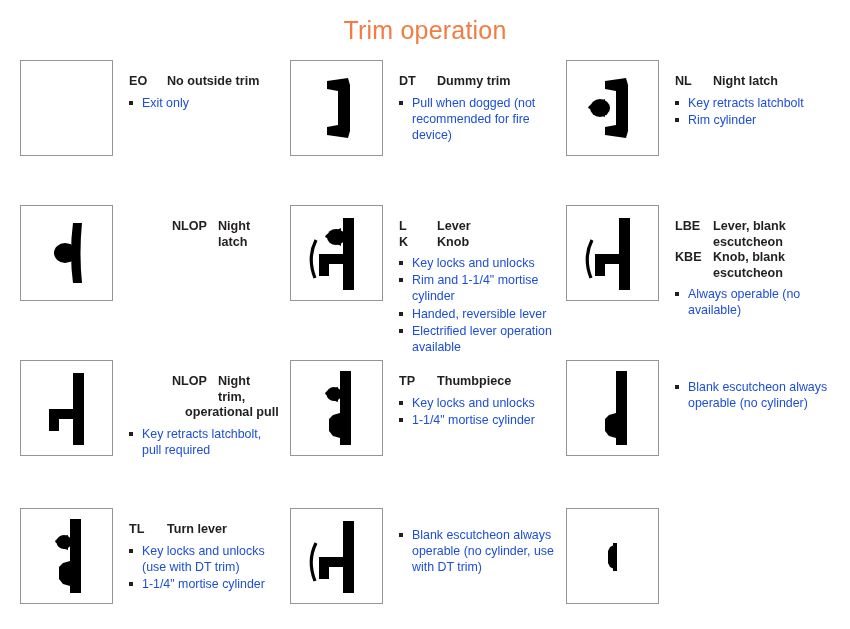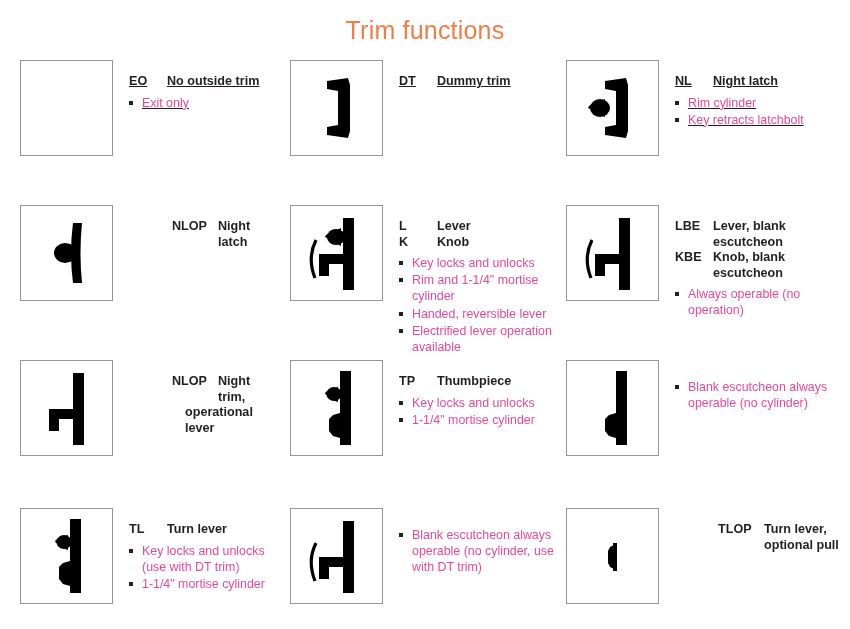--- a/index.html
+++ b/index.html
@@ -93,41 +93,41 @@
     list-style: none;
     margin: 5px 0 0 0;
     padding: 0;
   }
   ul.bullets li {
     position: relative;
     padding-left: 13px;
     font-size: 12.4px;
     line-height: 16.2px;
     margin-bottom: 1px;
-    color: #ec4899;
+    color: #1d4ed8;
   }
   ul.bullets li::before {
     content: "";
     position: absolute;
     left: 0;
     top: 6px;
     width: 4px;
     height: 4px;
     background: #231f20;
   }
 
-  .r0 { height: 145px; text-decoration: underline; }
+  .r0 { height: 145px; }
   .r1 { height: 155px; }
   .r2 { height: 148px; }
   .r3 { height: 120px; justify-content: center; }
 </style>
 </head>
 <body>
 
-<h1 id="page-title">Trim functions</h1>
+<h1 id="page-title">Trim operation</h1>
 
 <div class="grid">
 
   <div class="row r0">
 
     <div class="card col-0">
       <div class="icon-box">
         <svg width="91" height="94" viewBox="0 0 91 94"></svg>
       </div>
       <div class="card-text">
@@ -149,41 +149,44 @@
           <path fill="#000000" d="M36 20 L57 17 L59 24 L59 70 L57 77 L36 74 L36 66 L47 64 L47 30 L36 28 Z"></path>
         </svg>
       </div>
       <div class="card-text">
         <div class="heads">
           <div class="head-line">
             <span class="head-code">DT</span>
             <span class="head-name">Dummy trim</span>
           </div>
         </div>
+        <ul class="bullets">
+          <li>Pull when dogged (not recommended for fire device)</li>
+        </ul>
       </div>
     </div>
 
     <div class="card col-2">
       <div class="icon-box">
         <svg width="91" height="94" viewBox="0 0 91 94">
           <path fill="#000000" d="M38 20 L59 17 L61 24 L61 70 L59 77 L38 74 L38 66 L49 64 L49 30 L38 28 Z"></path>
           <path fill="#000000" d="M38 38 L34 40 L30 41 L25 43 L22 45 L21 47 L25 49 L25 45 L29 45 L29 52 L34 54 L38 56 Z"></path>
           <ellipse fill="#000000" cx="33" cy="47" rx="10" ry="9"></ellipse>
         </svg>
       </div>
       <div class="card-text">
         <div class="heads">
           <div class="head-line">
             <span class="head-code">NL</span>
             <span class="head-name">Night latch</span>
           </div>
         </div>
         <ul class="bullets">
+          <li>Key retracts latchbolt</li>
           <li>Rim cylinder</li>
-          <li>Key retracts latchbolt</li>
         </ul>
       </div>
     </div>
 
   </div>
 
   <div class="row r1">
 
     <div class="card col-0">
       <div class="icon-box">
@@ -246,21 +249,21 @@
           <div class="head-line">
             <span class="head-code">LBE</span>
             <span class="head-name">Lever, blank escutcheon</span>
           </div>
           <div class="head-line">
             <span class="head-code">KBE</span>
             <span class="head-name">Knob, blank escutcheon</span>
           </div>
         </div>
         <ul class="bullets">
-          <li>Always operable (no operation)</li>
+          <li>Always operable (no available)</li>
         </ul>
       </div>
     </div>
 
   </div>
 
   <div class="row r2">
 
     <div class="card col-0">
       <div class="icon-box">
@@ -268,22 +271,25 @@
           <rect fill="#000000" x="52" y="12" width="11" height="72"></rect>
           <path fill="#000000" d="M28 48 L52 48 L52 58 L38 58 L38 70 L28 70 Z"></path>
         </svg>
       </div>
       <div class="card-text">
         <div class="heads">
           <div class="head-line">
             <span class="head-code wide">NLOP</span>
             <span class="head-name">Night trim,</span>
           </div>
-          <div class="head-cont" style="padding-left:56px;">operational lever</div>
-        </div>
+          <div class="head-cont" style="padding-left:56px;">operational pull</div>
+        </div>
+        <ul class="bullets">
+          <li>Key retracts latchbolt, pull required</li>
+        </ul>
       </div>
     </div>
 
     <div class="card col-1">
       <div class="icon-box">
         <svg width="91" height="94" viewBox="0 0 91 94">
           <rect fill="#000000" x="49" y="10" width="11" height="74"></rect>
           <path fill="#000000" d="M47 26 L44 27 L40 28 L36 30 L34 32 L35 34 L38 35 L38 32 L41 32 L41 38 L44 40 L47 41 Z"></path>
           <ellipse fill="#000000" cx="43" cy="33" rx="7.5" ry="7"></ellipse>
           <path fill="#000000" d="M49 52 L42 54 L38 58 L38 70 L42 75 L49 77 Z"></path>
@@ -359,25 +365,17 @@
       </div>
     </div>
 
     <div class="card col-2">
       <div class="icon-box">
         <svg width="91" height="94" viewBox="0 0 91 94">
           <path fill="#000000" d="M47 36 L43 38 L41 42 L41 54 L43 58 L47 60 Z"></path>
           <rect fill="#000000" x="46" y="34" width="4" height="28"></rect>
         </svg>
       </div>
-      <div class="card-text">
-        <div class="heads">
-          <div class="head-line">
-            <span class="head-code wide">TLOP</span>
-            <span class="head-name">Turn lever, optional pull</span>
-          </div>
-        </div>
-      </div>
     </div>
 
   </div>
 
 </div>
 
 </body></html>

